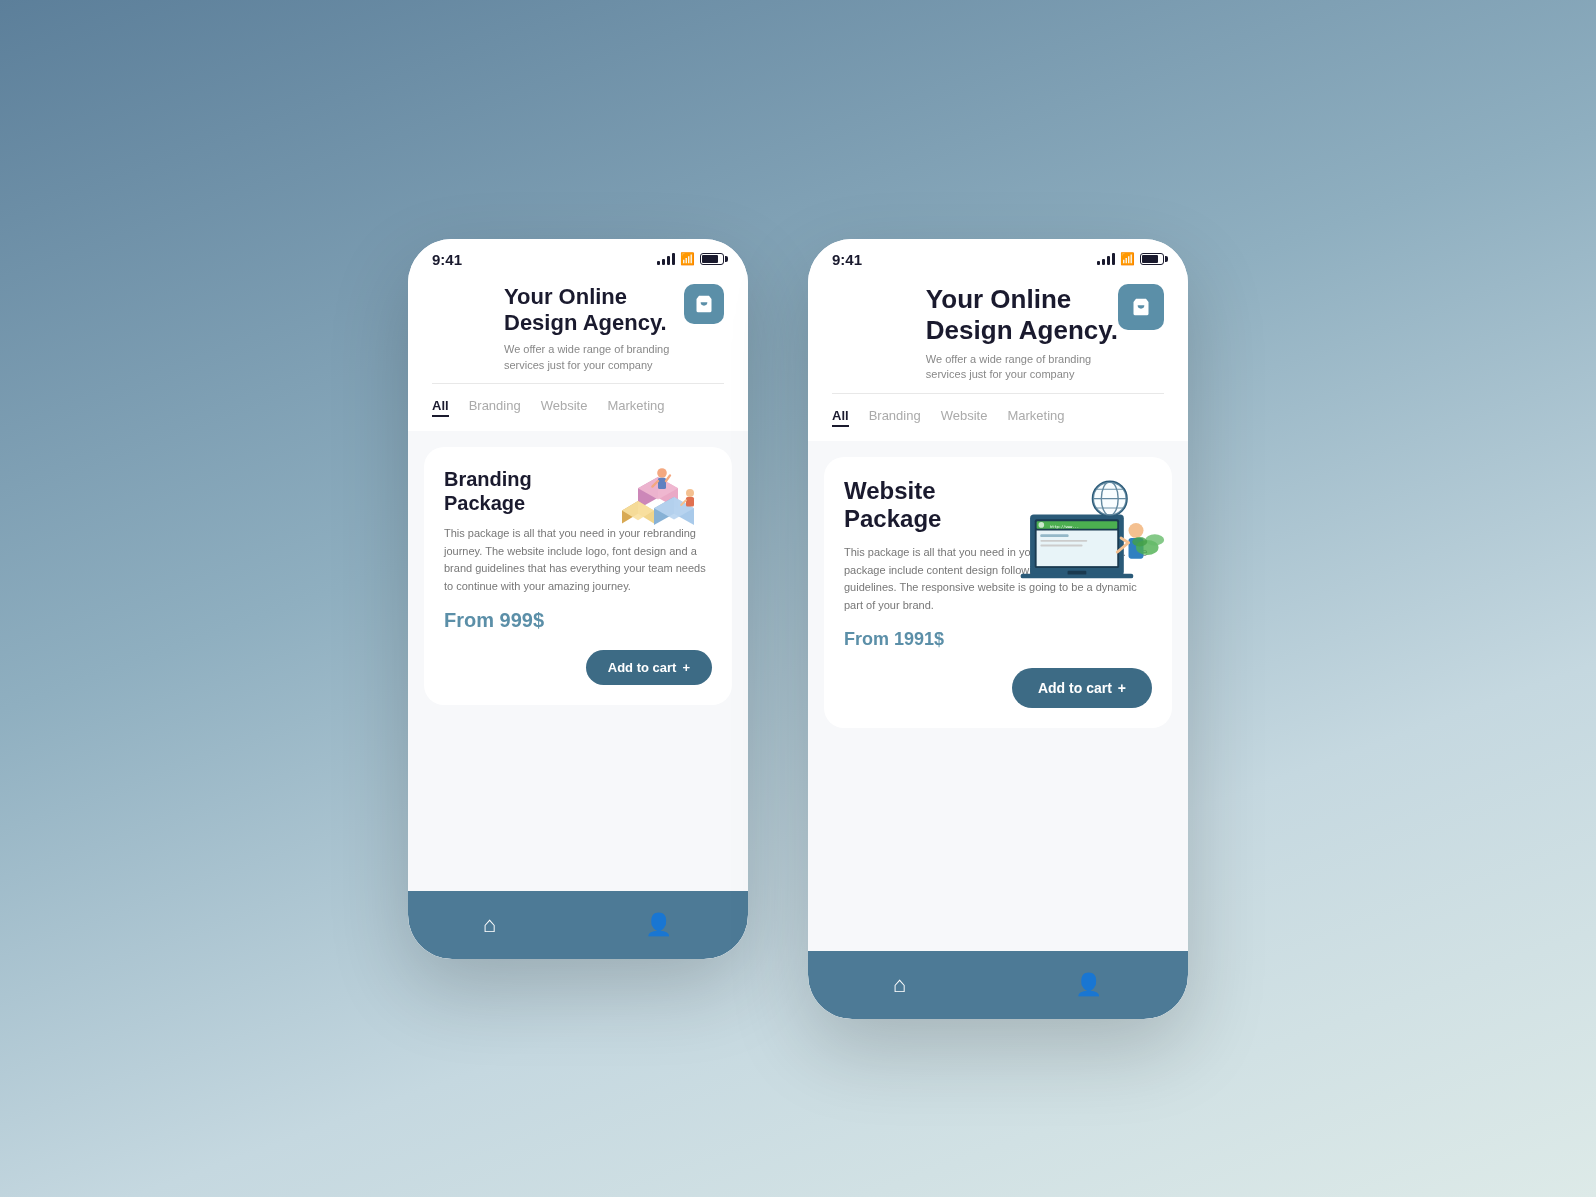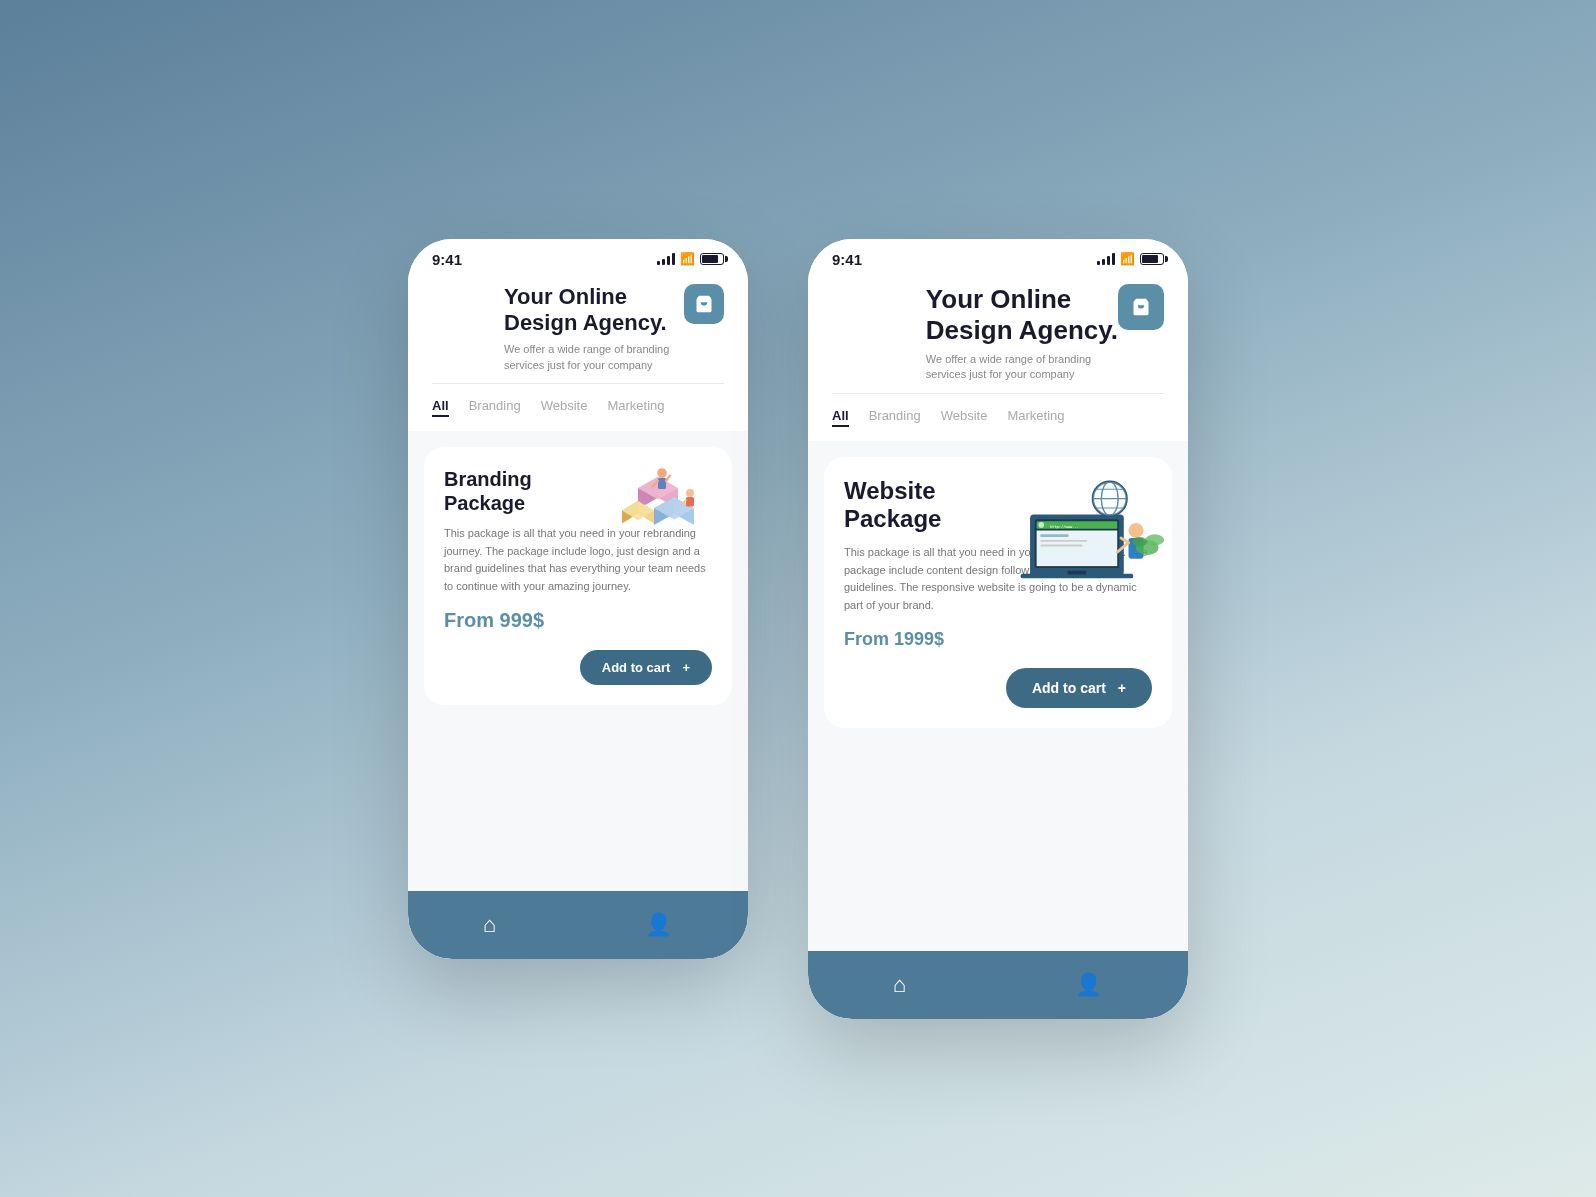--- a/index.html
+++ b/index.html
@@ -236,21 +236,21 @@
       background: #3d6b85;
       color: white;
       border: none;
       border-radius: 20px;
       padding: 10px 22px;
       font-size: 13px;
       font-weight: 600;
       cursor: pointer;
       display: flex;
       align-items: center;
-      gap: 12px;
+      gap: 6px;
       float: right;
     }
 
     .phone-2 .add-to-cart-btn {
       font-size: 14px;
       padding: 12px 26px;
     }
 
     
     .bottom-nav {
@@ -352,21 +352,21 @@
             <line x1="65" y1="25" x2="70" y2="18" stroke="#f4a880" stroke-width="3" stroke-linecap="round"></line>
 
             <circle cx="95" cy="40" r="5" fill="#f4c090"></circle>
             <rect x="90" y="45" width="10" height="12" rx="2" fill="#e07050"></rect>
             <line x1="90" y1="49" x2="84" y2="55" stroke="#f4c090" stroke-width="2.5" stroke-linecap="round"></line>
           </g>
         </svg>
       </div>
 
       <div class="package-title">Branding<br>Package</div>
-      <div class="package-desc">This package is all that you need in your rebranding journey. The package include logo, just design and a brand guidelines that has everything your team needs to continue with your amazing journey.</div>
+      <div class="package-desc">This package is all that you need in your rebranding journey. The website include logo, font design and a brand guidelines that has everything your team needs to continue with your amazing journey.</div>
       <div class="package-price">From 999$</div>
       <div style="clear:both; padding-top:4px;">
         <button class="add-to-cart-btn">
           <span>Add to cart</span>
           <span>+</span>
         </button>
       </div>
     </div>
   </div>
 
@@ -454,21 +454,21 @@
           <ellipse cx="100" cy="38" rx="9" ry="18" fill="none" stroke="#2a5a78" stroke-width="1.5"></ellipse>
           <line x1="82" y1="38" x2="118" y2="38" stroke="#2a5a78" stroke-width="1.5"></line>
           <line x1="84" y1="28" x2="116" y2="28" stroke="#2a5a78" stroke-width="1"></line>
           <line x1="84" y1="48" x2="116" y2="48" stroke="#2a5a78" stroke-width="1"></line>
           <circle cx="100" cy="38" r="18" fill="#e8f8ff" opacity="0.3"></circle>
         </svg>
       </div>
 
       <div class="package-title">Website<br>Package</div>
       <div class="package-desc">This package is all that you need in your website creation. The package include content design following your brand guidelines. The responsive website is going to be a dynamic part of your brand.</div>
-      <div class="package-price">From 1999$</div>
+      <div class="package-price">From 1991$</div>
       <div style="clear:both; padding-top:4px;">
         <button class="add-to-cart-btn">
           <span>Add to cart</span>
           <span>+</span>
         </button>
       </div>
     </div>
   </div>
 
   <div class="bottom-nav">

